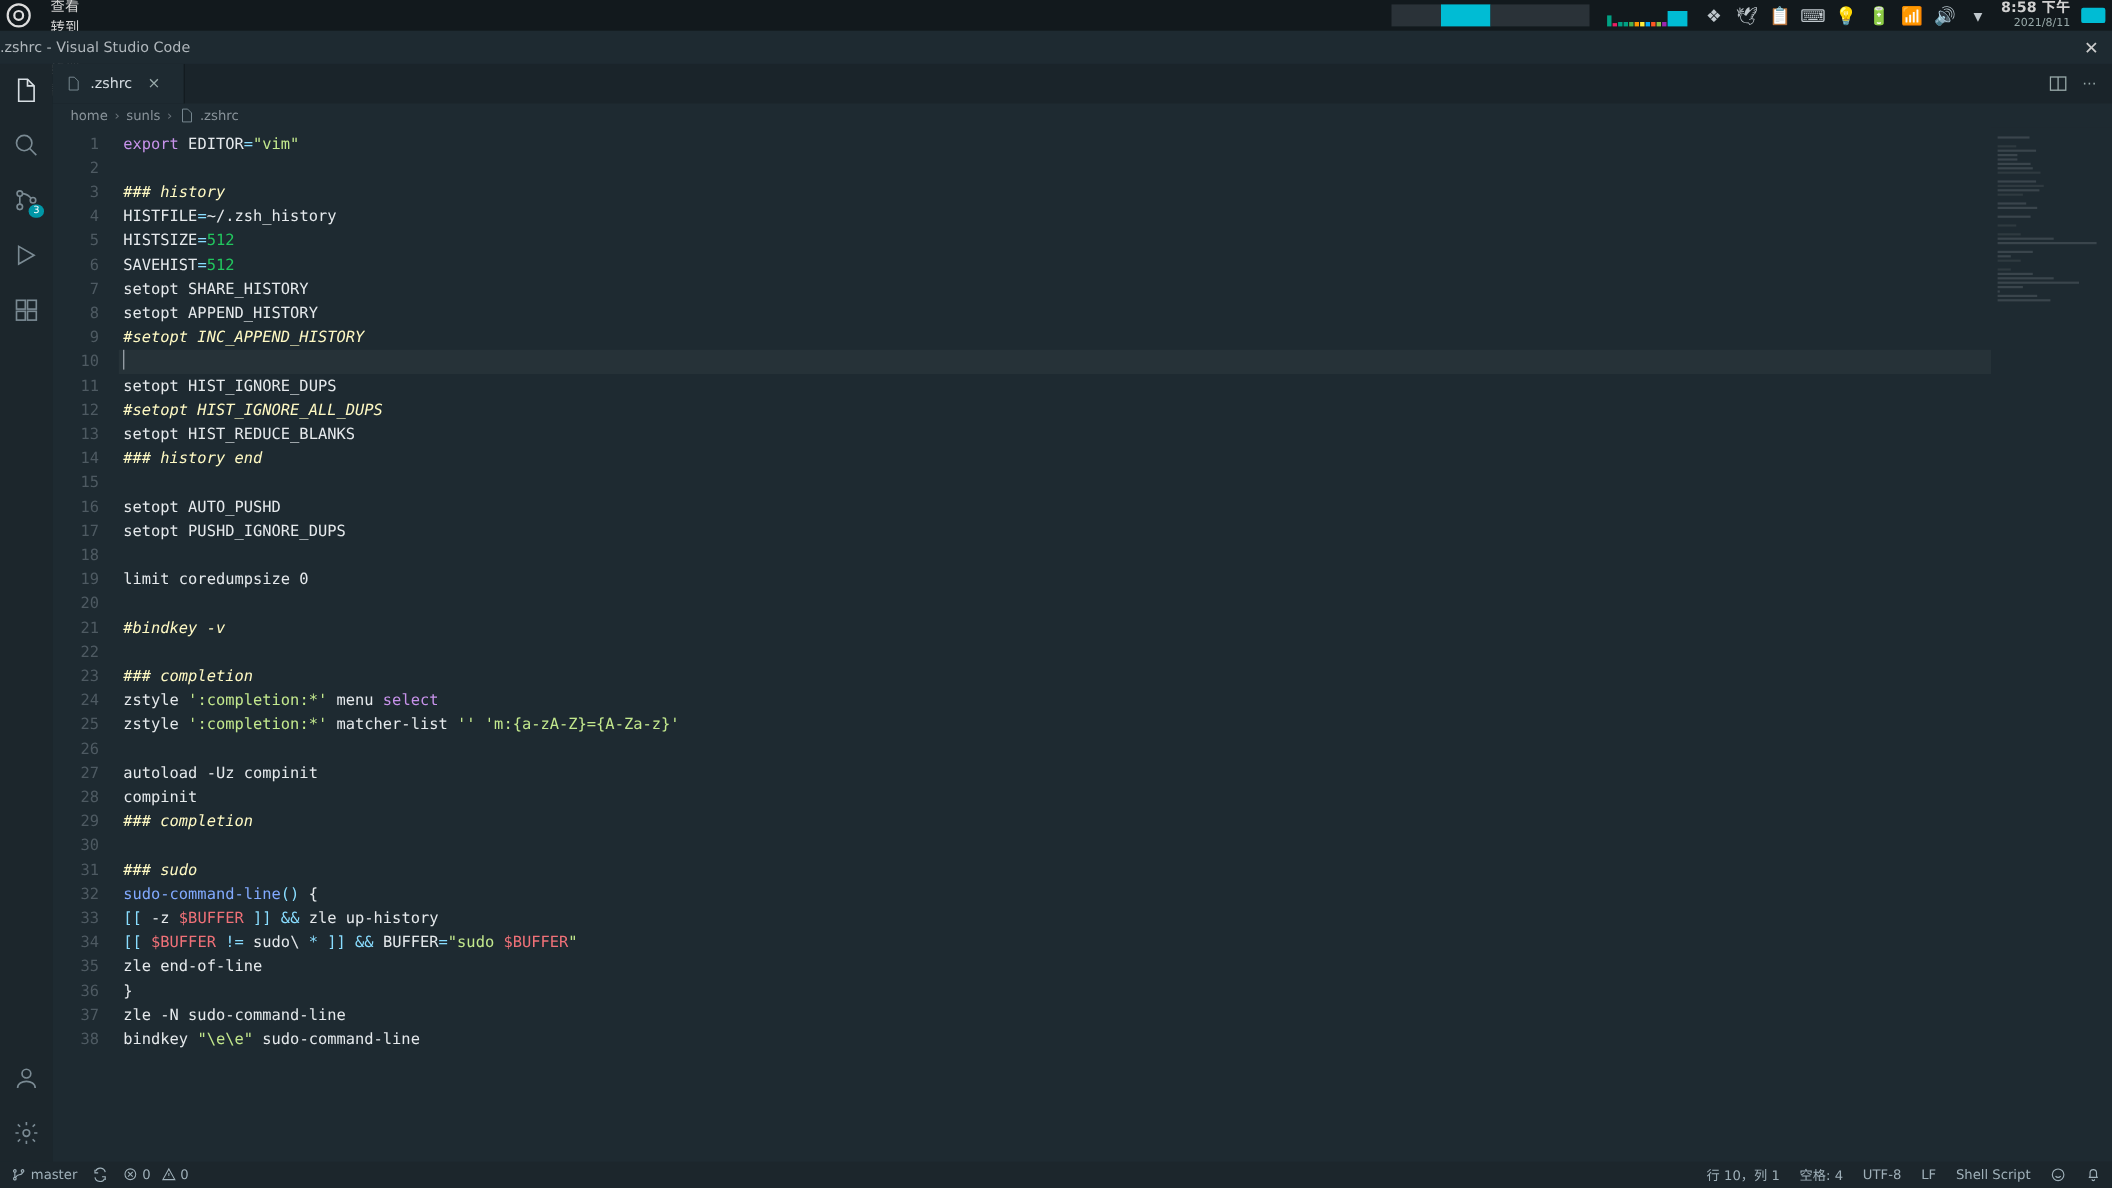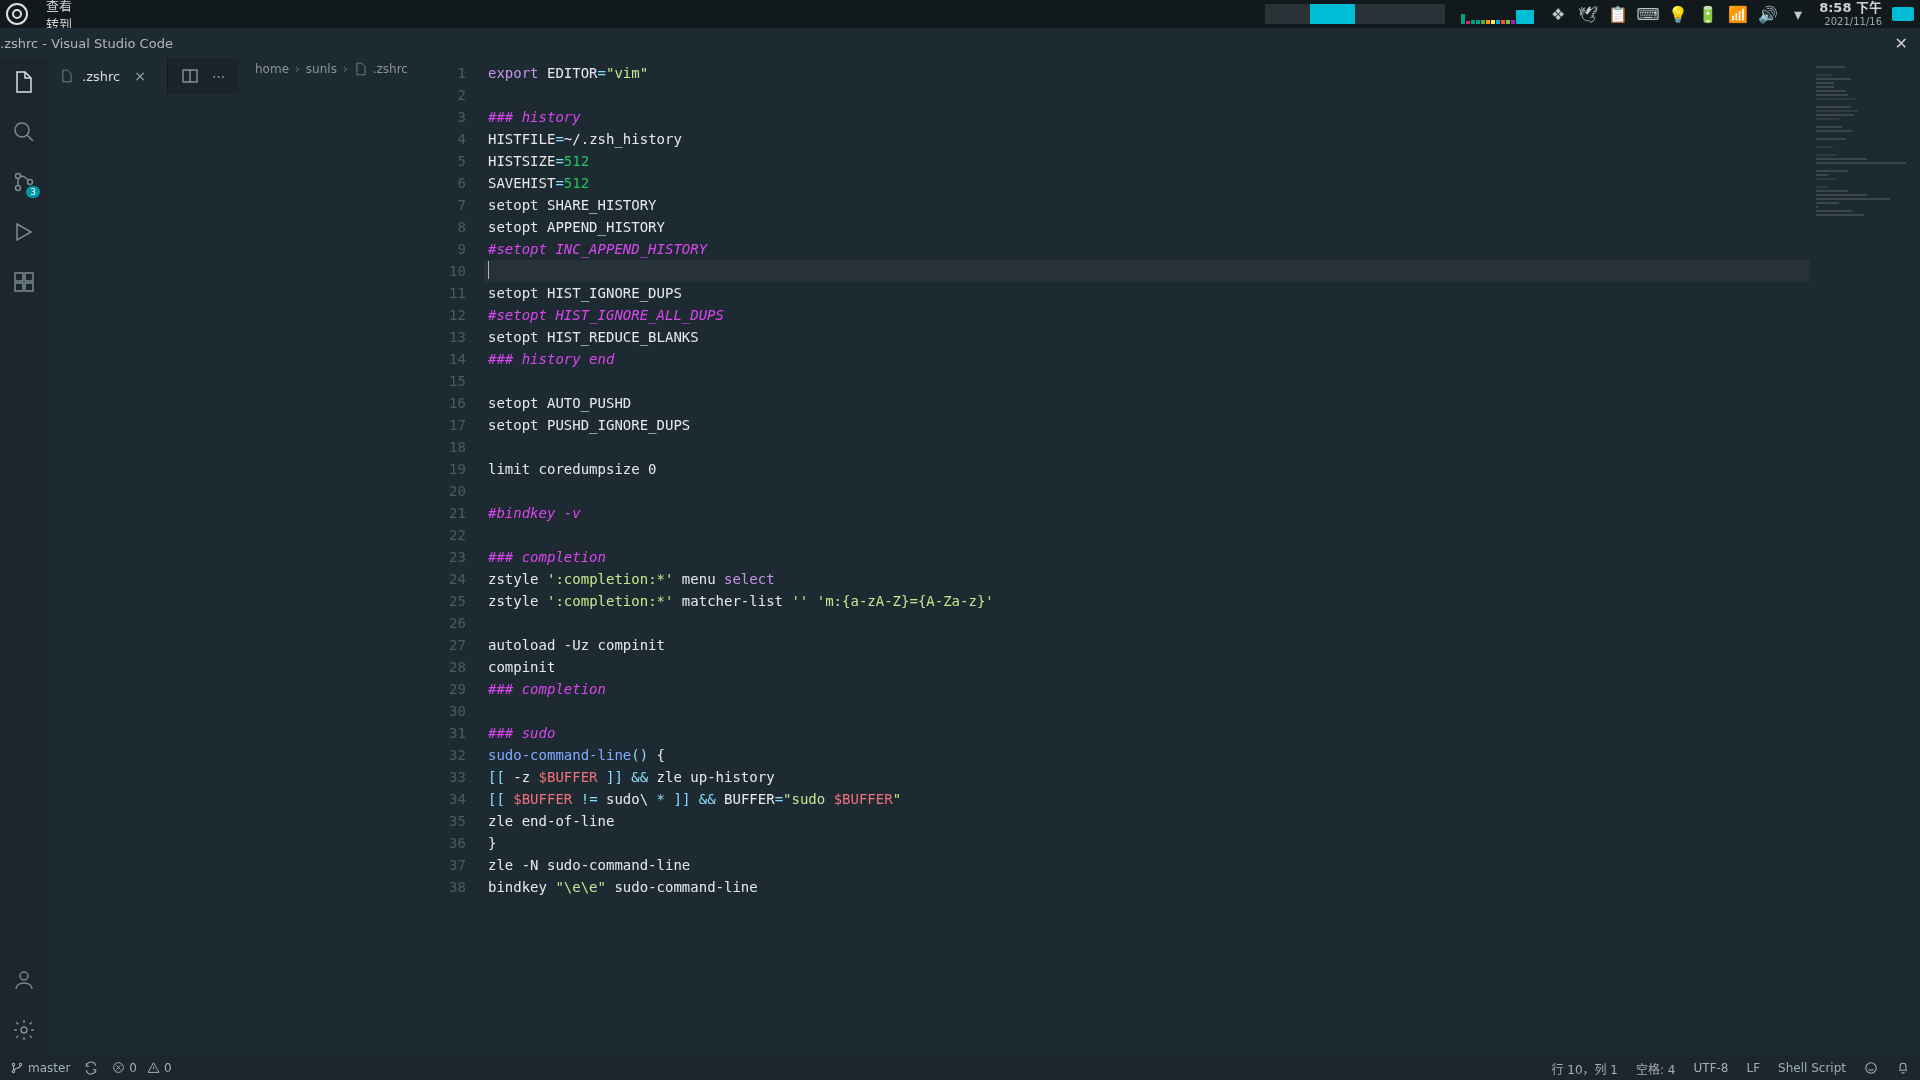--- a/index.html
+++ b/index.html
@@ -44,21 +44,21 @@
 .activitybar {
   width: 48px; background: #1c262c;
   display: flex; flex-direction: column; align-items: center;
   padding-top: 10px; gap: 22px;
 }
 .activitybar .icon { width: 28px; height: 28px; color: #7a8a93; display: flex; align-items: center; justify-content: center; position: relative;}
 .activitybar .icon.active { color: #d7dee3; }
 .activitybar .badge { position: absolute; bottom: -2px; right: -2px; background: #0097a7; color: #fff; border-radius: 8px; font-size: 9px; padding: 1px 4px;}
 .activitybar .bottom { margin-top: auto; margin-bottom: 12px; display: flex; flex-direction: column; gap: 22px;}
 
-.editor-area { flex: 1; display: flex; flex-direction: row; background: #1e2a31; min-width: 0; }
+.editor-area { flex: 1; display: flex; flex-direction: column; background: #1e2a31; min-width: 0; }
 
 
 .tabbar { height: 36px; display: flex; align-items: stretch; background: #1a242a;}
 .tab {
   display: flex; align-items: center; padding: 0 12px; gap: 8px;
   background: #1e2a31; color: #d7dee3; border-right: 1px solid #12191d;
   min-width: 120px;
 }
 .tab .file-icon { color: #7a8a93; font-size: 14px;}
 .tab .close-x { color: #9aa; margin-left: 6px; font-size: 14px;}
@@ -76,21 +76,21 @@
 .editor { flex: 1; display: flex; overflow: hidden; font-family: "DejaVu Sans Mono", Consolas, monospace; font-size: 14px; line-height: 22px;}
 .gutter { width: 60px; text-align: right; color: #4e5a62; padding: 4px 18px 4px 0; }
 .gutter div { height: 22px; }
 .code { flex: 1; padding: 4px 0; white-space: pre; color: #cdd3d8; position: relative; }
 .code .line { height: 22px; padding-left: 4px; }
 .code .line.current { background: #263238; }
 .code .cursor { display: inline-block; width: 1px; height: 18px; background: #aeb7bd; vertical-align: -3px;}
 .tok-kw { color: #c792ea; }
 .tok-id { color: #e5e9ec; }
 .tok-str { color: #c3e88d; }
-.tok-cmt { color: #d946ef; font-style: italic; }
+.tok-cmt { color: #fef9c3; font-style: italic; }
 .tok-op { color: #89ddff; }
 .tok-var { color: #f07178; }
 .tok-fn { color: #82aaff; }
 .tok-num { color: #22c55e; }
 
 .minimap { width: 110px; background: #1e2a31; padding: 8px 6px; }
 .minimap .mm-line { height: 2px; margin-bottom: 2px; background: #3a454c; }
 
 
 .statusbar {
@@ -149,21 +149,21 @@
     <span class="tray-icon">📋</span>
     <span class="tray-icon">⌨</span>
     <span class="tray-icon">💡</span>
     <span class="tray-icon">🔋</span>
     <span class="tray-icon">📶</span>
     <span class="tray-icon">🔊</span>
     <span class="tray-icon">▾</span>
   </div>
   <div class="clock">
     <div class="time">8:58 下午</div>
-    <div class="date">2021/11/16</div>
+    <div class="date">2021/8/11</div>
   </div>
   <div class="end-icon"></div>
 </div>
 
 <div class="titlebar">
   <span>.zshrc - Visual Studio Code</span>
   <span class="close">✕</span>
 </div>
 
 <div class="workbench">

